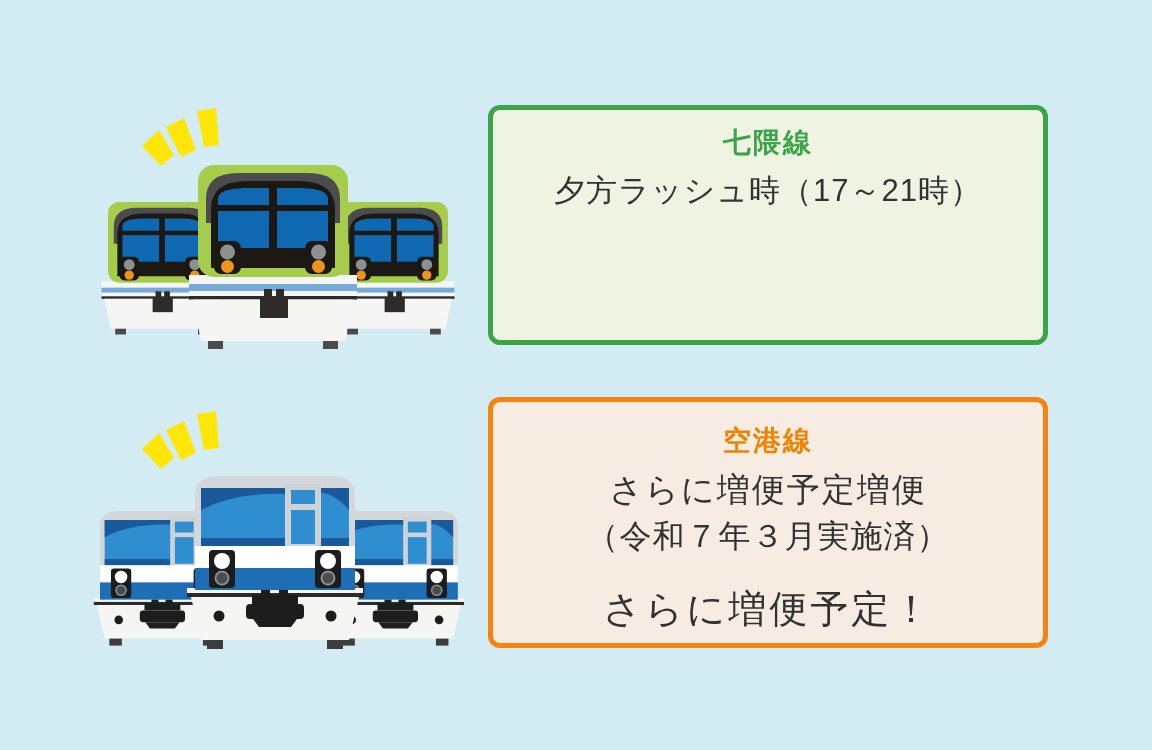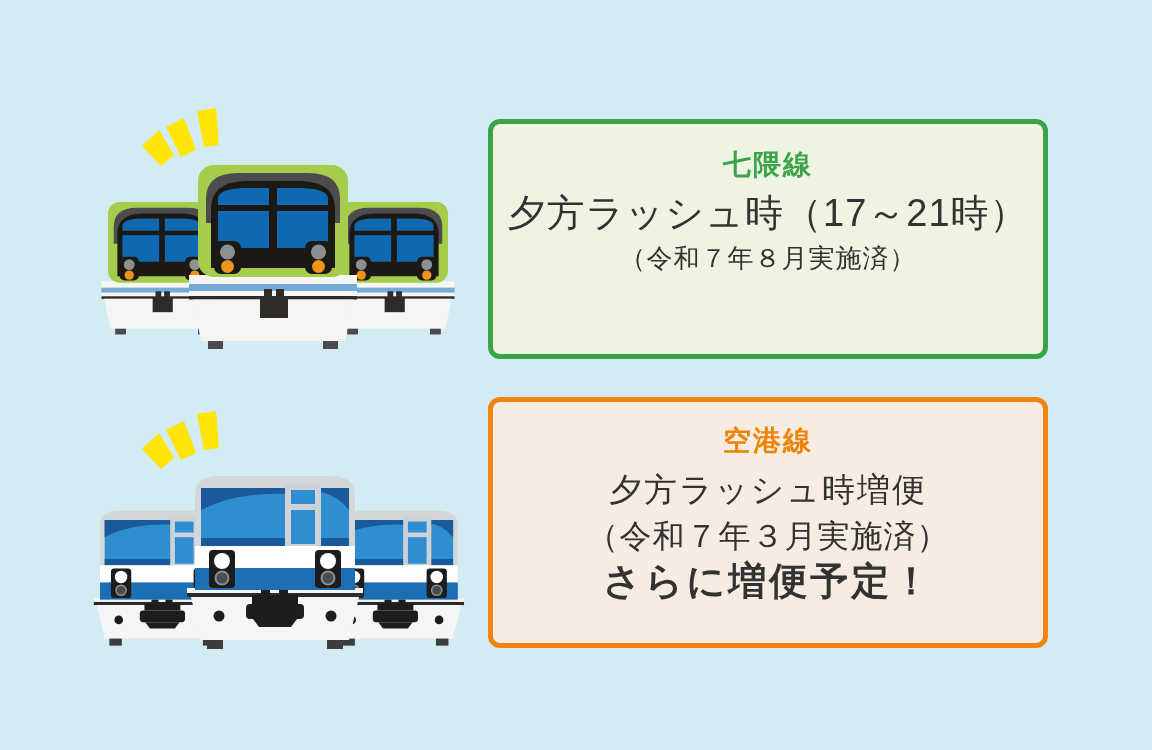--- a/index.html
+++ b/index.html
@@ -22,35 +22,35 @@
 
   .illus{position:absolute;}
   #illus-top{left:90px;top:95px;width:380px;height:258px;}
   #illus-bottom{left:90px;top:398px;width:380px;height:262px;}
 
   .card{
     position:absolute;left:488px;width:560px;
     box-sizing:border-box;border:5px solid;border-radius:12px;
     display:flex;flex-direction:column;align-items:center;text-align:center;
   }
-  #card-top{top:119px;height:240px;border-color:var(--green);background:var(--green-bg);padding-top:24px;}
+  #card-top{top:105px;height:240px;border-color:var(--green);background:var(--green-bg);padding-top:16px;}
   #card-bottom{top:397px;height:251px;border-color:var(--orange);background:var(--orange-bg);padding-top:22px;}
 
   .card .title{font-size:28px;line-height:34px;font-weight:600;letter-spacing:2px;}
   #card-top .title{color:var(--green);}
   #card-bottom .title{color:var(--orange-text);text-align:right;}
 
-  #card-top .l1{margin-top:12px;font-size:38px;line-height:38px;letter-spacing:1px;}
+  #card-top .l1{margin-top:12px;font-size:31px;line-height:38px;letter-spacing:1px;}
   #card-top .l2{margin-top:8px;font-size:37px;line-height:46px;font-weight:bold;letter-spacing:3px;}
   #card-top .l3{margin-top:8px;font-size:26px;line-height:36px;letter-spacing:1px;}
 
   #card-bottom .l1{margin-top:10px;font-size:33px;line-height:44px;letter-spacing:2px;}
   #card-bottom .l1 strong{font-weight:normal;}
   #card-bottom .l2{margin-top:4px;font-size:32px;line-height:40px;letter-spacing:1px;}
-  #card-bottom .l3{margin-top:0;font-size:38px;line-height:50px;font-weight:bold;letter-spacing:3px;}
+  #card-bottom .l3{margin-top:28px;font-size:38px;line-height:50px;font-weight:normal;letter-spacing:3px;}
 </style>
 </head>
 <body>
 
 <div class="stage">
 
   <svg id="illus-top" class="illus" viewBox="0 0 380 258" role="img" aria-label="七隈線の車両（緑の電車3編成）">
     <defs>
 
       <g id="rays">
@@ -120,30 +120,29 @@
     </defs>
     <use href="#rays"></use>
     <use href="#gtrain" transform="translate(18,107) scale(0.72)"></use>
     <use href="#gtrain" transform="translate(250,107) scale(0.72)"></use>
     <use href="#gtrain" transform="translate(108,70)"></use>
   </svg>
 
   <div id="card-top" class="card">
     <div class="title">七隈線</div>
     <div class="l1">夕方ラッシュ時（17～21時）</div>
-    <div class="l3">（令和７年８月実施済）</div>
   </div>
 
   <svg id="illus-bottom" class="illus" viewBox="0 0 380 262" role="img" aria-label="空港線の車両（青の電車3編成）">
     <use href="#rays"></use>
     <use href="#btrain" transform="translate(10,108) scale(0.78)"></use>
     <use href="#btrain" transform="translate(243,108) scale(0.78)"></use>
     <use href="#btrain" transform="translate(105,72)"></use>
   </svg>
 
   <div id="card-bottom" class="card">
     <div class="title">空港線</div>
-    <div class="l1"><span>夕方ラッシュ時</span><strong>増便</strong></div>
+    <div class="l1"><span>さらに増便予定</span><strong>増便</strong></div>
     <div class="l2">（令和７年３月実施済）</div>
     <div class="l3">さらに増便予定！</div>
   </div>
 
 </div>
 
 </body></html>

